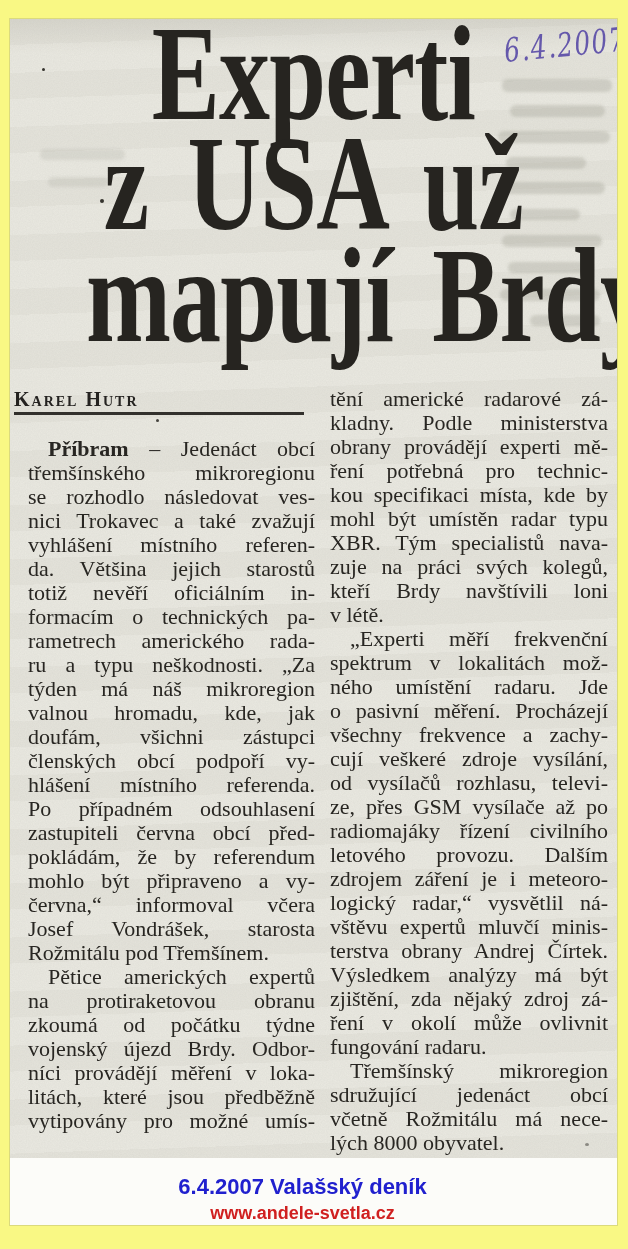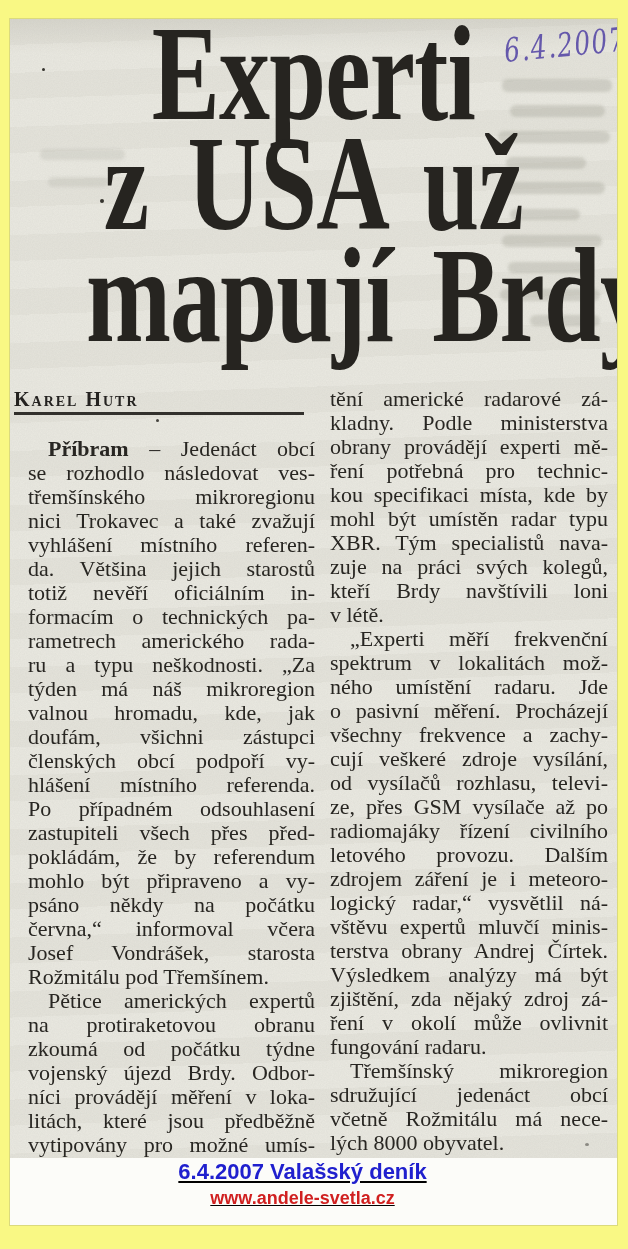--- a/index.html
+++ b/index.html
@@ -49,21 +49,21 @@
   .col{position:absolute;z-index:2;font-family:"Liberation Serif",serif;font-size:22px;line-height:24px;color:var(--ink);}
   .col1{left:18px;top:418px;width:287px;}
   .col2{left:320px;top:368px;width:278px;}
   .line{text-align:justify;text-align-last:justify;text-justify:inter-word;height:24px;overflow:visible;}
   .line.indent{text-indent:20px;}
   .line.endline{text-align-last:left;}
   .line b{font-weight:700;}
   
   .footer{
     position:absolute;left:0;top:1139px;width:100%;height:67px;z-index:2;background:#FCFCF9;
-    font-family:"Liberation Sans",sans-serif;text-align:center;box-sizing:border-box;padding-top:0;text-decoration:underline;
+    font-family:"Liberation Sans",sans-serif;text-align:center;box-sizing:border-box;padding-top:15px;
   }
   .footer-inner{transform:translateX(-11px);}
   .cap-blue{font-size:22px;font-weight:700;color:var(--caption-blue);line-height:27px;}
   .cap-red{font-size:18px;font-weight:700;color:var(--caption-red);line-height:27px;}
 </style>
 </head>
 <body>
 
 <div class="page">
   <div class="paper">
@@ -99,39 +99,38 @@
     <div class="hl hl3">mapují Brdy</div>
 
     <div class="handwriting">6.4.2007</div>
 
     <div class="byline">Karel Hutr</div>
     <div class="byline-rule"></div>
     <div class="byline-dot"></div>
 
     <div class="col col1">
         <div class="line indent"><b>Příbram</b> – Jedenáct obcí</div>
+        <div class="line">třemšínského mikroregionu</div>
         <div class="line">se rozhodlo následovat ves-</div>
-        <div class="line">třemšínského mikroregionu</div>
         <div class="line">nici Trokavec a také zvažují</div>
         <div class="line">vyhlášení místního referen-</div>
         <div class="line">da. Většina jejich starostů</div>
         <div class="line">totiž nevěří oficiálním in-</div>
         <div class="line">formacím o technických pa-</div>
         <div class="line">rametrech amerického rada-</div>
         <div class="line">ru a typu neškodnosti. „Za</div>
         <div class="line">týden má náš mikroregion</div>
         <div class="line">valnou hromadu, kde, jak</div>
         <div class="line">doufám, všichni zástupci</div>
         <div class="line">členských obcí podpoří vy-</div>
         <div class="line">hlášení místního referenda.</div>
         <div class="line">Po případném odsouhlasení</div>
-        <div class="line">zastupiteli všech přes před-</div>
+        <div class="line">zastupiteli června obcí před-</div>
         <div class="line">pokládám, že by referendum</div>
         <div class="line">mohlo být připraveno a vy-</div>
-        <div class="line">psáno někdy na počátku</div>
         <div class="line">června,“ informoval včera</div>
         <div class="line">Josef Vondrášek, starosta</div>
         <div class="line endline">Rožmitálu pod Třemšínem.</div>
         <div class="line indent">Pětice amerických expertů</div>
         <div class="line">na protiraketovou obranu</div>
         <div class="line">zkoumá od počátku týdne</div>
         <div class="line">vojenský újezd Brdy. Odbor-</div>
         <div class="line">níci provádějí měření v loka-</div>
         <div class="line">litách, které jsou předběžně</div>
         <div class="line">vytipovány pro možné umís-</div>

